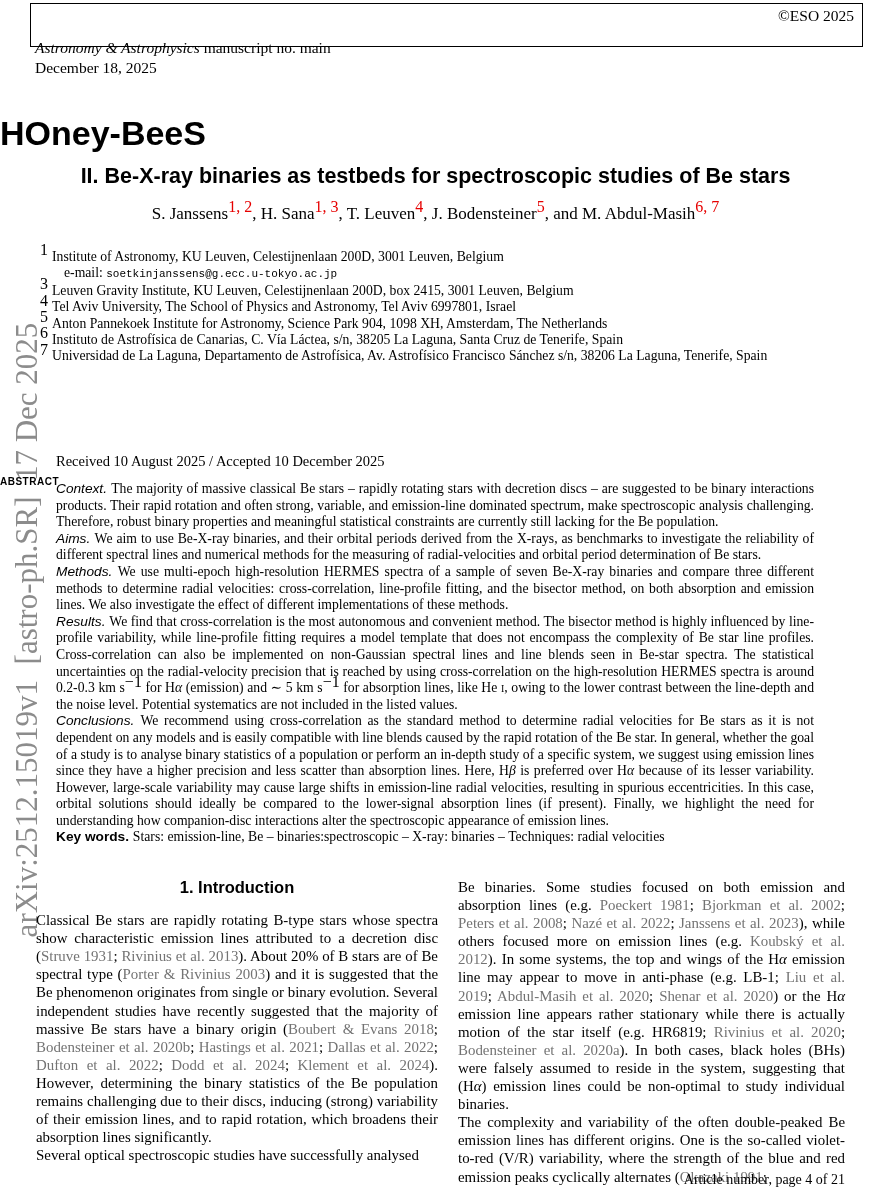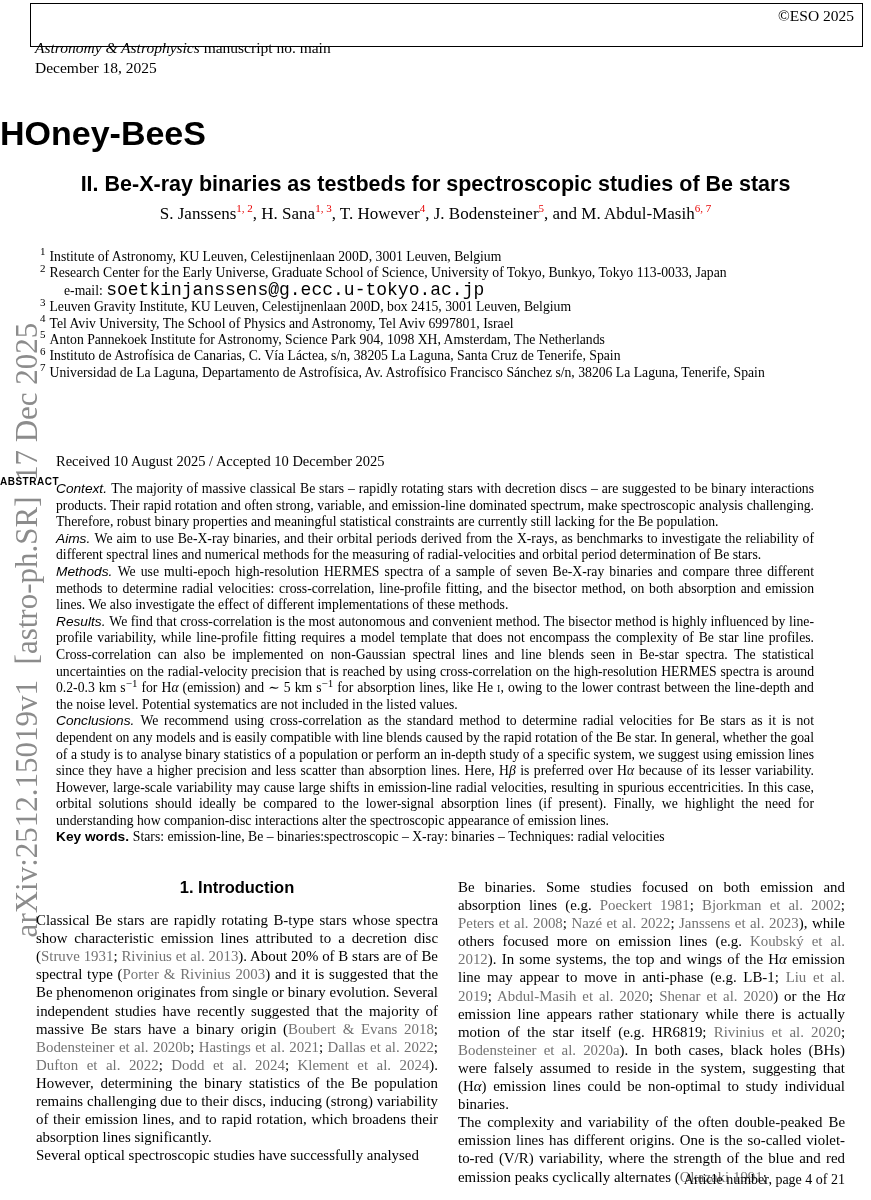--- a/index.html
+++ b/index.html
@@ -21,36 +21,36 @@
     position:absolute;left:27px;top:630px;width:760px;
     transform:translate(-50%,-50%) rotate(-90deg);
     text-align:center;font-size:31px;color:#8c8c8c;white-space:pre;
   }
   
   .title{
     position:absolute;left:0;top:114px;width:100%;
     font-family:"Liberation Sans","DejaVu Sans",sans-serif;font-weight:bold;font-size:34px;
   }
   .subtitle{
-    position:absolute;left:0;top:172px;width:100%;text-align:center;
+    position:absolute;left:0;top:164px;width:100%;text-align:center;
     font-family:"Liberation Sans","DejaVu Sans",sans-serif;font-weight:bold;font-size:21.5px;
   }
   .authors{
     position:absolute;left:0;top:204px;width:100%;text-align:center;font-size:17px;
   }
-  sup{font-size:11px;line-height:0;margin-top:48px;}
+  sup{font-size:16px;line-height:0;margin-top:48px;}
   .red{color:#e60000;}
   
   .affiliations{
     position:absolute;left:40px;top:249px;width:800px;font-size:13.7px;line-height:16.4px;
   }
   .aff{padding-left:18px;text-indent:-18px;}
   .aff sup{margin-right:4px;}
   .aff.email{padding-left:24px;text-indent:0;}
-  .mono{font-family:"Liberation Mono","DejaVu Sans Mono",monospace;font-size:18px;}
+  .mono{font-family:"Liberation Mono","DejaVu Sans Mono",monospace;font-size:11px;}
   
   .received{position:absolute;left:56px;top:409px;font-size:14.5px;margin-top:44px;}
   
   .abstract-heading{
     position:absolute;left:0;top:476px;width:100%;text-align:left;
     font-family:"Liberation Sans","DejaVu Sans",sans-serif;font-weight:bold;font-size:10px;letter-spacing:.5px;
   }
   .abstract{
     position:absolute;left:56px;top:481px;width:758px;
     font-size:13.7px;line-height:16.6px;text-align:justify;
@@ -84,25 +84,24 @@
       <div>December 18, 2025</div>
     </div>
     <div class="header-right">©ESO 2025</div>
   </div>
 
   <div class="watermark">arXiv:2512.15019v1  [astro-ph.SR]  17 Dec 2025</div>
 
   <div class="title">HOney-BeeS</div>
   <div class="subtitle">II. Be-X-ray binaries as testbeds for spectroscopic studies of Be stars</div>
 
-  <div class="authors"><span>S. Janssens</span><sup class="red">1, 2</sup><span>, H. Sana</span><sup class="red">1, 3</sup><span>, T. However</span><sup class="red">4</sup><span>, J. Bodensteiner</span><sup class="red">5</sup><span>, and M. Abdul-Masih</span><sup class="red">6, 7</sup></div>
+  <div class="authors"><span>S. Janssens</span><sup class="red">1, 2</sup><span>, H. Sana</span><sup class="red">1, 3</sup><span>, T. Leuven</span><sup class="red">4</sup><span>, J. Bodensteiner</span><sup class="red">5</sup><span>, and M. Abdul-Masih</span><sup class="red">6, 7</sup></div>
 
   <div class="affiliations">
     <div class="aff"><sup>1</sup><span><span>Institute of Astronomy, KU Leuven, Celestijnenlaan 200D, 3001 Leuven, Belgium</span></span></div>
-    <div class="aff"><sup>2</sup><span><span>Research Center for the Early Universe, Graduate School of Science, University of Tokyo, Bunkyo, Tokyo 113-0033, Japan</span></span></div>
     <div class="aff email"><span><span>e-mail: </span><span class="mono">soetkinjanssens@g.ecc.u-tokyo.ac.jp</span></span></div>
     <div class="aff"><sup>3</sup><span><span>Leuven Gravity Institute, KU Leuven, Celestijnenlaan 200D, box 2415, 3001 Leuven, Belgium</span></span></div>
     <div class="aff"><sup>4</sup><span><span>Tel Aviv University, The School of Physics and Astronomy, Tel Aviv 6997801, Israel</span></span></div>
     <div class="aff"><sup>5</sup><span><span>Anton Pannekoek Institute for Astronomy, Science Park 904, 1098 XH, Amsterdam, The Netherlands</span></span></div>
     <div class="aff"><sup>6</sup><span><span>Instituto de Astrofísica de Canarias, C. Vía Láctea, s/n, 38205 La Laguna, Santa Cruz de Tenerife, Spain</span></span></div>
     <div class="aff"><sup>7</sup><span><span>Universidad de La Laguna, Departamento de Astrofísica, Av. Astrofísico Francisco Sánchez s/n, 38206 La Laguna, Tenerife, Spain</span></span></div>
   </div>
 
   <div class="received">Received 10 August 2025 / Accepted 10 December 2025</div>
 

